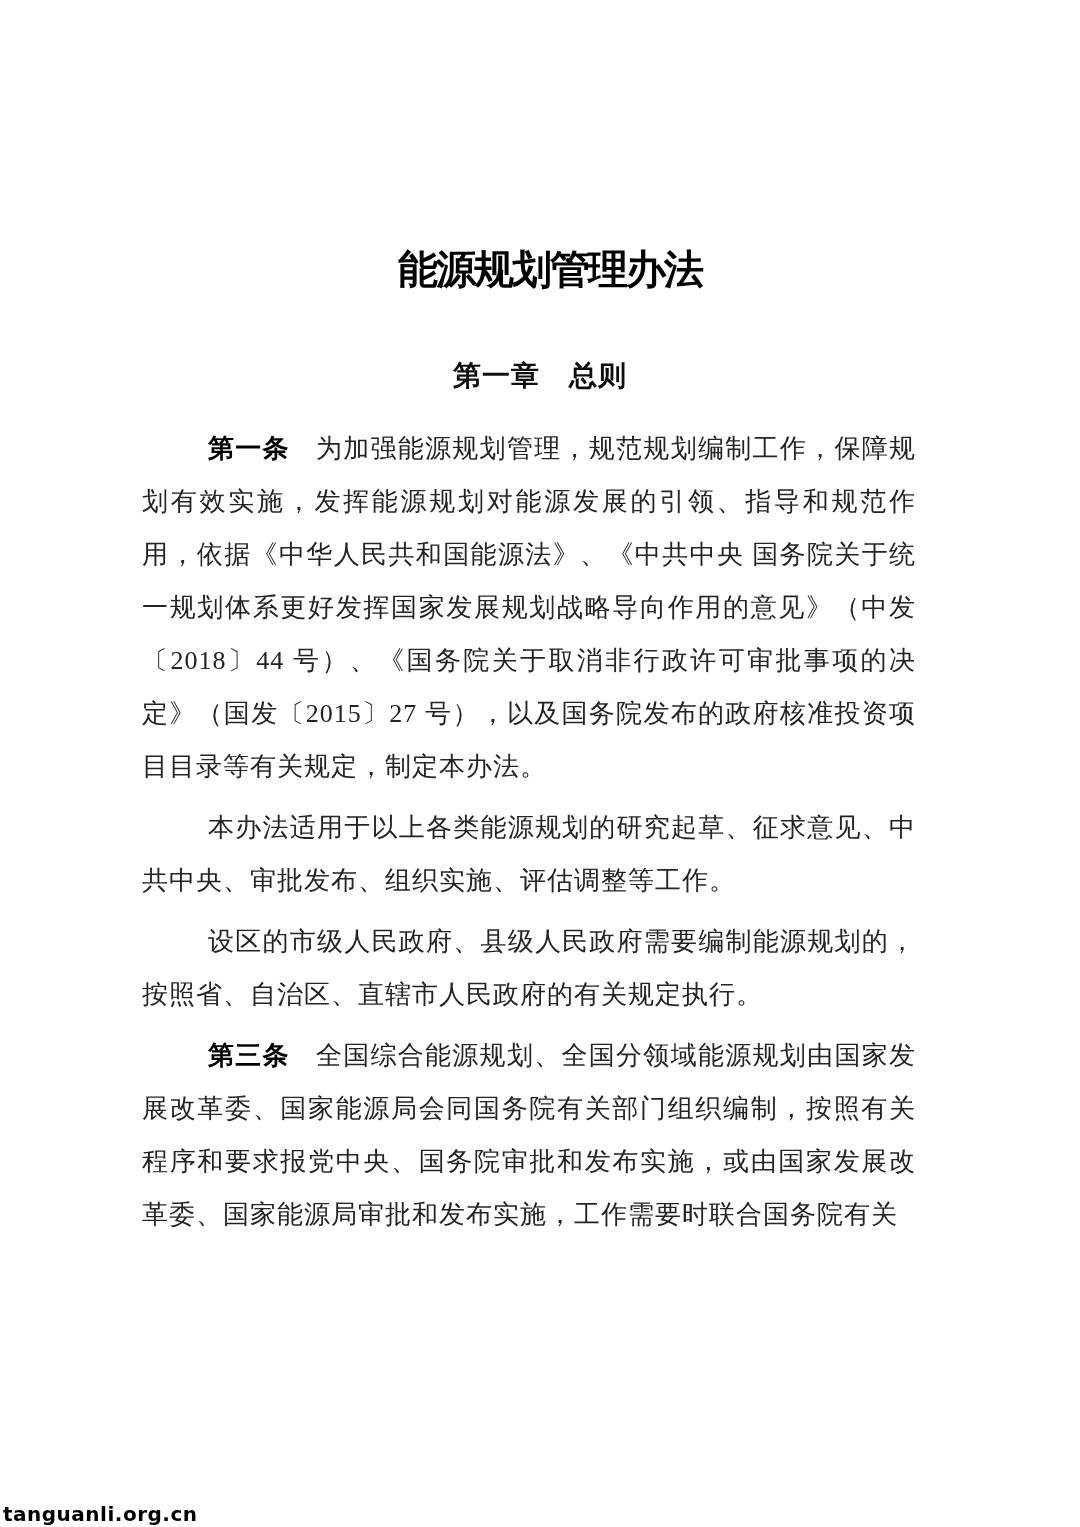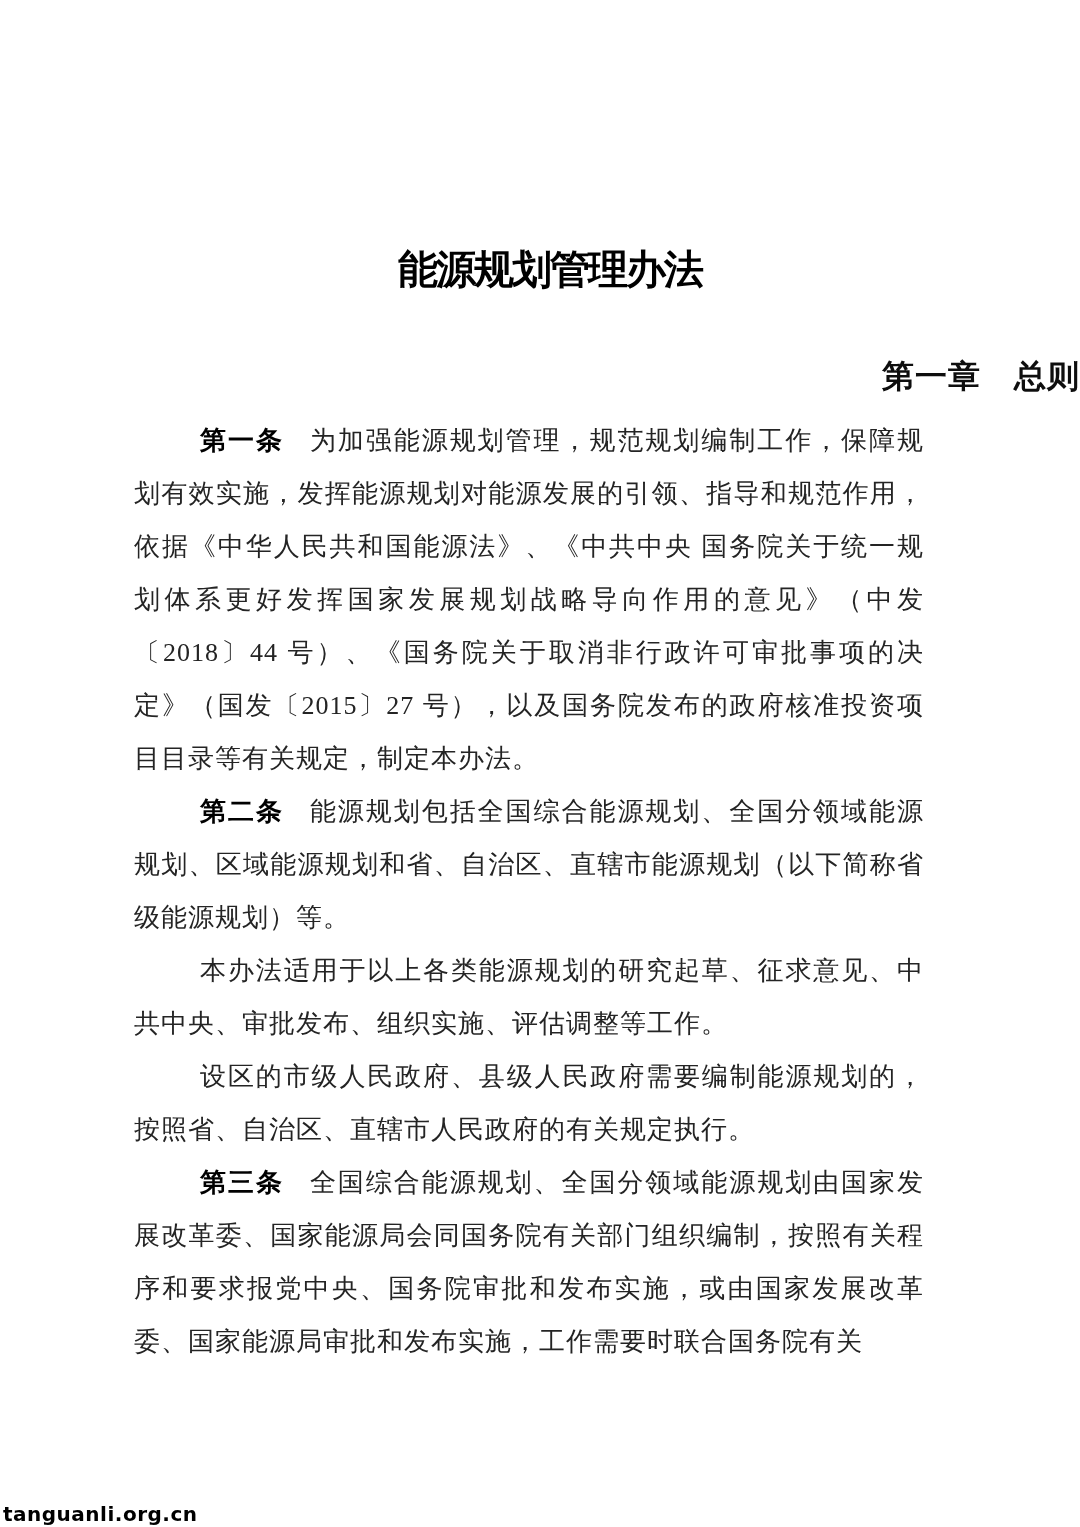--- a/index.html
+++ b/index.html
@@ -29,42 +29,42 @@
     letter-spacing: -2px;
     line-height: 52px;
     color: #000000;
   }
   .chapter-heading {
     position: absolute;
     top: 358px;
     left: 0;
     width: 100%;
     margin: 0;
-    text-align: right;
+    text-align: center;
     font-family: "Liberation Sans", "DejaVu Sans", sans-serif;
-    font-size: 32px;
+    font-size: 28px;
     font-weight: bold;
     letter-spacing: 1px;
     line-height: 36px;
     color: #0e0e0e;
   }
   .content {
     position: absolute;
     top: 414px;
     left: 134px;
     width: 790px;
     font-size: 26px;
     line-height: 53px;
     letter-spacing: 1px;
     text-align: justify;
     text-justify: inter-character;
     color: #242424;
   }
   .content p {
-    margin: 0;
+    margin: 8px;
     padding: 0;
     text-indent: 66px;
     word-break: normal;
   }
   .article-lead {
     font-family: "Liberation Sans", "DejaVu Sans", sans-serif;
     font-weight: bold;
     color: #000000;
     margin-right: 26px;
   }
@@ -86,21 +86,20 @@
 <div class="page">
 
   <h1 class="doc-title">能源规划管理办法</h1>
 
   <h2 class="chapter-heading">第一章　总则</h2>
 
   <div class="content">
 
     <p><span class="article-lead">第一条</span><span>为加强能源规划管理，规范规划编制工作，保障规划有效实施，发挥能源规划对能源发展的引领、指导和规范作用，依据《中华人民共和国能源法》、《中共中央 国务院关于统一规划体系更好发挥国家发展规划战略导向作用的意见》（中发〔2018〕44 号）、《国务院关于取消非行政许可审批事项的决定》（国发〔2015〕27 号），以及国务院发布的政府核准投资项目目录等有关规定，制定本办法。</span></p>
 
-    <p><span class="article-lead">第二条</span><span>能源规划包括全国综合能源规划、全国分领域能源规划、区域能源规划和省、自治区、直辖市能源规划（以下简称省级能源规划）等。</span></p>
 
     <p><span>本办法适用于以上各类能源规划的研究起草、征求意见、中共中央、审批发布、组织实施、评估调整等工作。</span></p>
 
     <p><span>设区的市级人民政府、县级人民政府需要编制能源规划的，按照省、自治区、直辖市人民政府的有关规定执行。</span></p>
 
     <p><span class="article-lead">第三条</span><span>全国综合能源规划、全国分领域能源规划由国家发展改革委、国家能源局会同国务院有关部门组织编制，按照有关程序和要求报党中央、国务院审批和发布实施，或由国家发展改革委、国家能源局审批和发布实施，工作需要时联合国务院有关</span></p>
 
   </div>
 
   <div class="watermark">tanguanli.org.cn</div>

